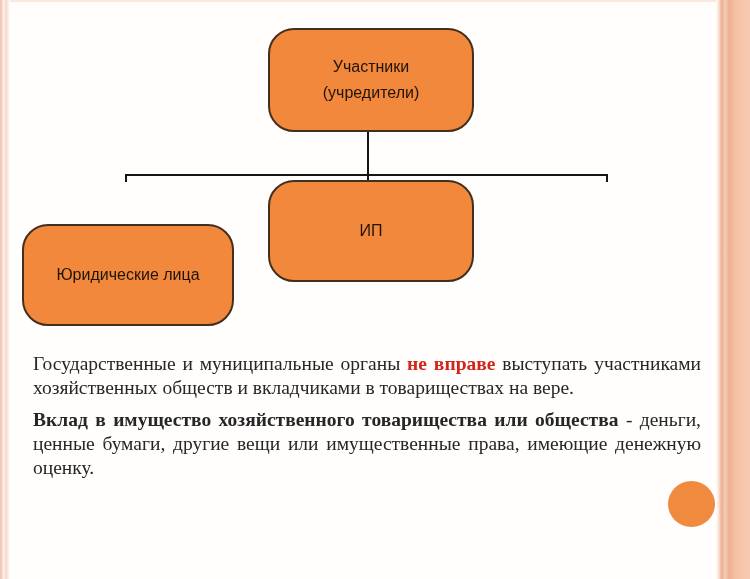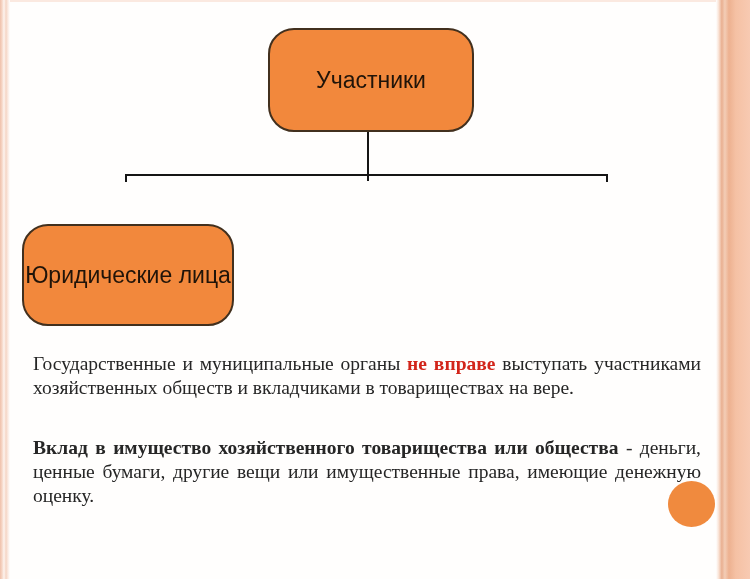--- a/index.html
+++ b/index.html
@@ -27,38 +27,38 @@
   }
   
   .diagram{position:absolute;left:0;top:0;width:750px;height:300px;z-index:1;}
   .node{
     position:absolute;
     background:#f2883c;
     border:2px solid #42301e;
     border-radius:26px;
     display:flex;flex-direction:column;align-items:center;justify-content:center;
     text-align:center;
-    font-size:23px;line-height:26px;color:#201409;
+    font-size:16px;line-height:26px;color:#201409;
   }
   .node-root{left:268px;top:28px;width:202px;height:100px;}
   .node-c1{left:22px;top:180px;width:208px;height:98px;margin-top:44px;}
   .node-c2{left:268px;top:180px;width:202px;height:98px;}
   .node-c3{left:506px;top:180px;width:208px;height:98px;}
   .conn{position:absolute;background:#151515;}
   .conn-v-main{left:367px;top:128px;width:2px;height:53px;}
   .conn-h{left:125px;top:174px;width:483px;height:2px;}
   .conn-v-left{left:125px;top:174px;width:2px;height:8px;}
   .conn-v-right{left:606px;top:174px;width:2px;height:8px;}
   
   .textblock{
     position:absolute;left:33px;top:352px;width:668px;z-index:2;
     font-size:19.5px;line-height:24px;color:#262626;font-family:Liberation Serif, serif;
   }
   .textblock p{margin:0;text-align:justify;}
-  .textblock p.para-2{margin-top:36px;}
+  .textblock p.para-2{margin-top:8px;}
   .red-bold{color:#d2251a;font-weight:bold;}
   .bold{font-weight:bold;}
   
   .circle{
     position:absolute;left:668px;top:481px;width:47px;height:46px;
     background:#f08a3e;border-radius:50%;z-index:0;
   }
 </style>
 </head>
 <body>
@@ -70,23 +70,25 @@
   <div class="band-right"></div>
 
   <div class="diagram">
     <div class="conn conn-v-main"></div>
     <div class="conn conn-h"></div>
     <div class="conn conn-v-left"></div>
     <div class="conn conn-v-right"></div>
 
     <div class="node node-root">
       <div>Участники</div>
+      <div>(учредители)</div>
     </div>
 
     <div class="node node-c1">Юридические лица</div>
+    <div class="node node-c2">ИП</div>
   </div>
 
   <div class="circle"></div>
 
   <div class="textblock">
     <p class="para-1"><span>Государственные и муниципальные органы </span><span class="red-bold">не вправе</span><span> выступать участниками хозяйственных обществ и вкладчиками в товариществах на вере.</span></p>
     <p class="para-2"><span class="bold">Вклад в имущество хозяйственного товарищества или общества</span><span> - деньги, ценные бумаги, другие вещи или имущественные права, имеющие денежную оценку.</span></p>
   </div>
 
 </div>

